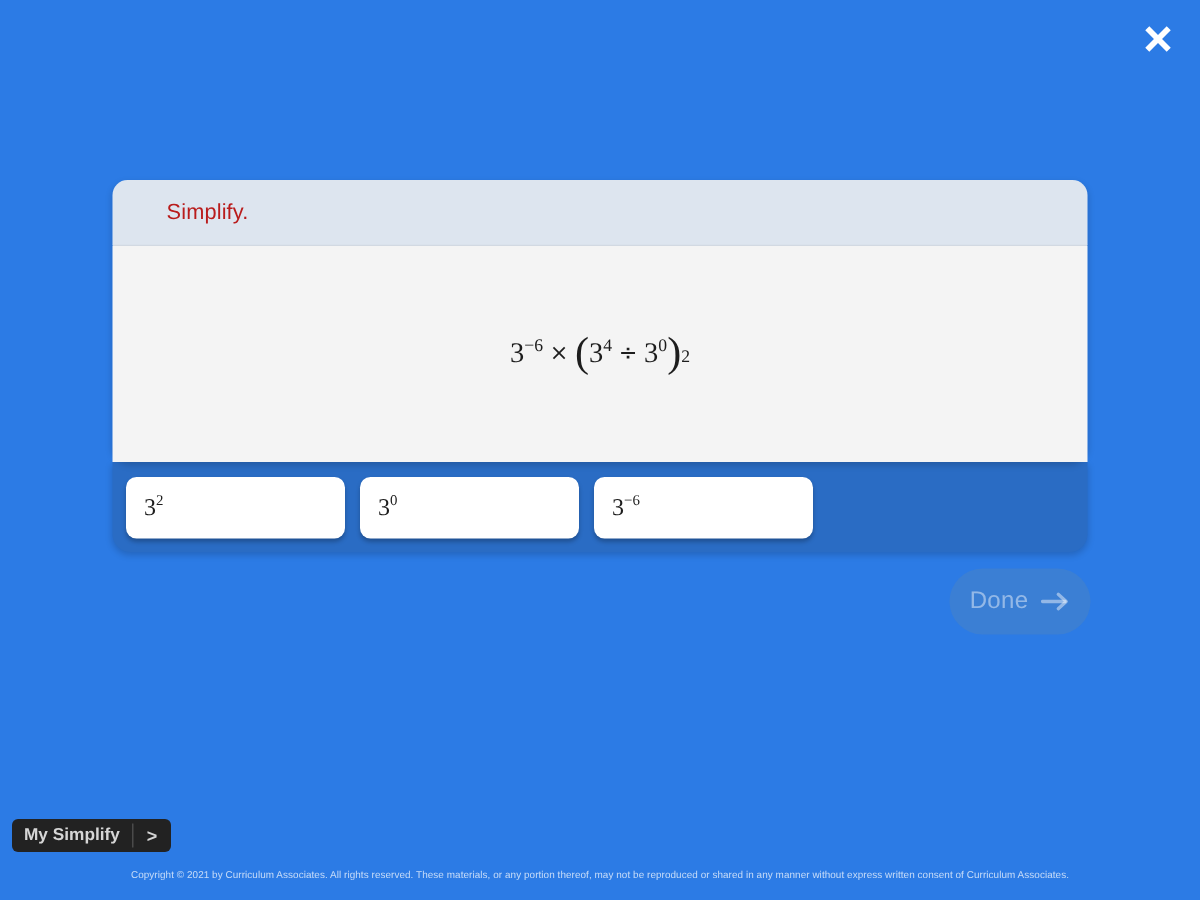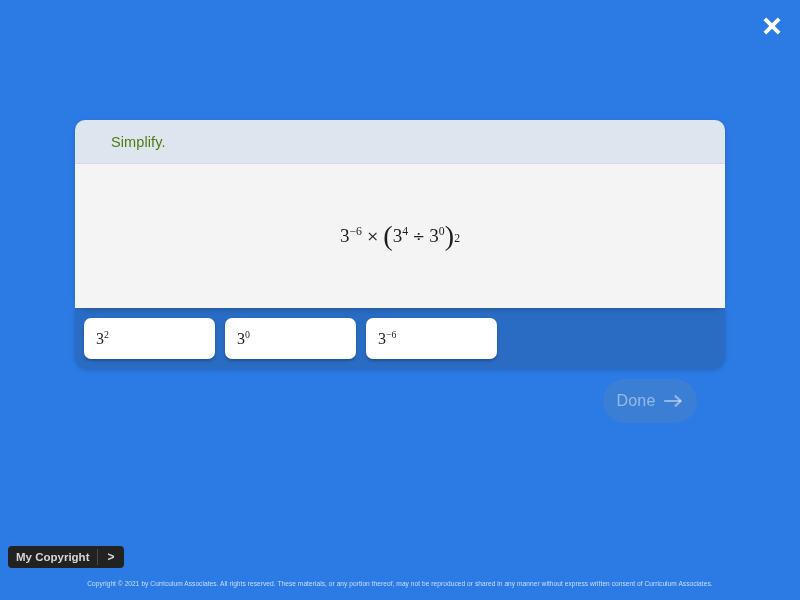--- a/index.html
+++ b/index.html
@@ -45,21 +45,21 @@
     border-radius: 10px 10px 0 0;
     height: 44px;
     display: flex;
     align-items: center;
     padding: 0 0 0 36px;
     box-sizing: border-box;
     border-bottom: 1px solid #d2d9e2;
   }
   .card-head-text {
     font-size: 14.5px;
-    color: #4d7c0f;
+    color: #b91c1c;
     letter-spacing: 0.1px;
   }
   .card-body {
     background: #f4f4f4;
     height: 144px;
     display: flex;
     align-items: center;
     justify-content: center;
   }
 
@@ -109,21 +109,21 @@
   }
   .options {
     position: absolute;
     left: 84px;
     top: 318px;
     width: 632px;
     display: flex;
     gap: 10px;
   }
   .option {
-    width: 131px;
+    width: 146px;
     height: 41px;
     background: #ffffff;
     border-radius: 7px;
     box-shadow: 0 2px 3px rgba(0,0,0,0.25);
     display: flex;
     align-items: center;
     padding-left: 12px;
     box-sizing: border-box;
     cursor: pointer;
   }
@@ -134,21 +134,21 @@
   }
   .option .math-opt sup {
     font-size: 0.62em;
     vertical-align: super;
     line-height: 0;
   }
 
   
   .done-btn {
     position: absolute;
-    left: 603px;
+    left: 633px;
     top: 379px;
     width: 94px;
     height: 44px;
     border-radius: 22px;
     background: #3b7fd4;
     display: flex;
     align-items: center;
     justify-content: center;
     gap: 8px;
     cursor: default;
@@ -254,18 +254,18 @@
   <span class="done-label">Done</span>
   <span>
     <svg class="done-arrow" width="20" height="16" viewBox="0 0 20 16" aria-hidden="true">
       <path d="M1 8 H16" stroke="rgba(255,255,255,0.45)" stroke-width="2.2" stroke-linecap="round" fill="none"></path>
       <path d="M11.5 3.2 L16.8 8 L11.5 12.8" stroke="rgba(255,255,255,0.45)" stroke-width="2.2" stroke-linecap="round" stroke-linejoin="round" fill="none"></path>
     </svg>
   </span>
 </div>
 
 <div class="progress-pill">
-  <span class="progress-label">My Copyright</span>
+  <span class="progress-label">My Simplify</span>
   <span class="progress-sep"></span>
   <span class="progress-chev">&gt;</span>
 </div>
 
 <div class="footer">Copyright © 2021 by Curriculum Associates. All rights reserved. These materials, or any portion thereof, may not be reproduced or shared in any manner without express written consent of Curriculum Associates.</div>
 
 </body></html>

